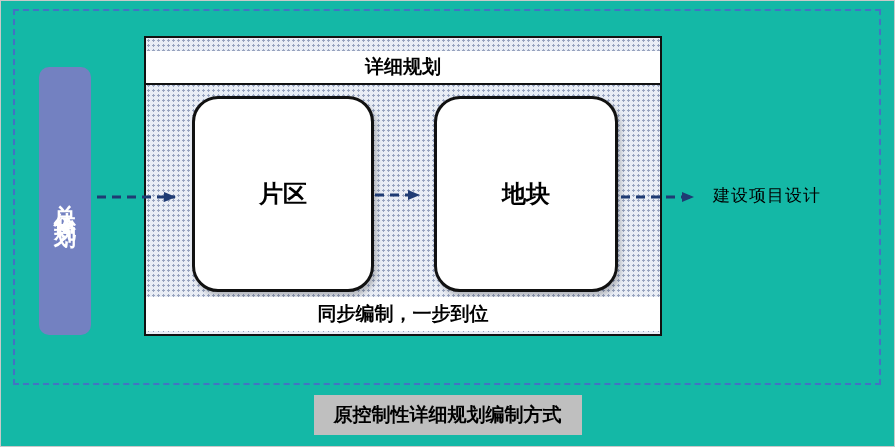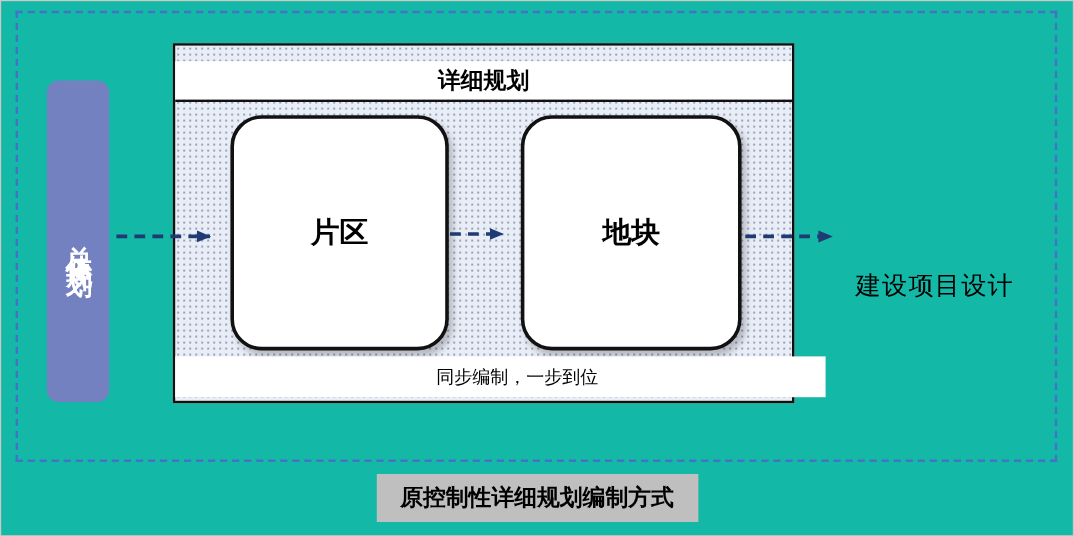--- a/index.html
+++ b/index.html
@@ -38,24 +38,24 @@
   .node{position:absolute;top:58px;height:196px;background:#ffffff;
     border:3px solid var(--node_border);border-radius:26px;box-sizing:border-box;
     display:flex;align-items:center;justify-content:center;
     font-weight:bold;font-size:24px;color:#000;
     box-shadow:3px 4px 5px rgba(0,0,0,0.22);}
   .node-pianqu{left:46px;width:182px;}
   .node-dikuai{left:288px;width:184px;}
 
   .bottom-strip{position:absolute;left:0;top:259px;width:100%;height:34px;
     background:#ffffff;display:flex;align-items:center;justify-content:center;
-    font-weight:normal;font-size:15px;color:#000;padding-left:28px;}
+    font-weight:bold;font-size:19px;color:#000;}
 
-  .right-label{position:absolute;left:712px;top:183px;font-size:21px;color:#000;
-    letter-spacing:1px;white-space:nowrap;margin-top:40px;}
+  .right-label{position:absolute;left:712px;top:183px;font-size:17px;color:#000;
+    letter-spacing:1px;white-space:nowrap;}
 
   .caption{position:absolute;left:50%;transform:translateX(-50%);top:394px;
     background:var(--caption_bg);padding:7px 20px;font-weight:bold;font-size:19px;
     color:#000;white-space:nowrap;font-family:Liberation Serif, serif;}
 
   .arrows{position:absolute;left:0;top:0;width:895px;height:447px;pointer-events:none;}
   .arrows line{stroke:var(--arrow);stroke-width:3;stroke-dasharray:9 6;}
   .arrows .ah{fill:var(--arrow);}
 </style>
 </head>

